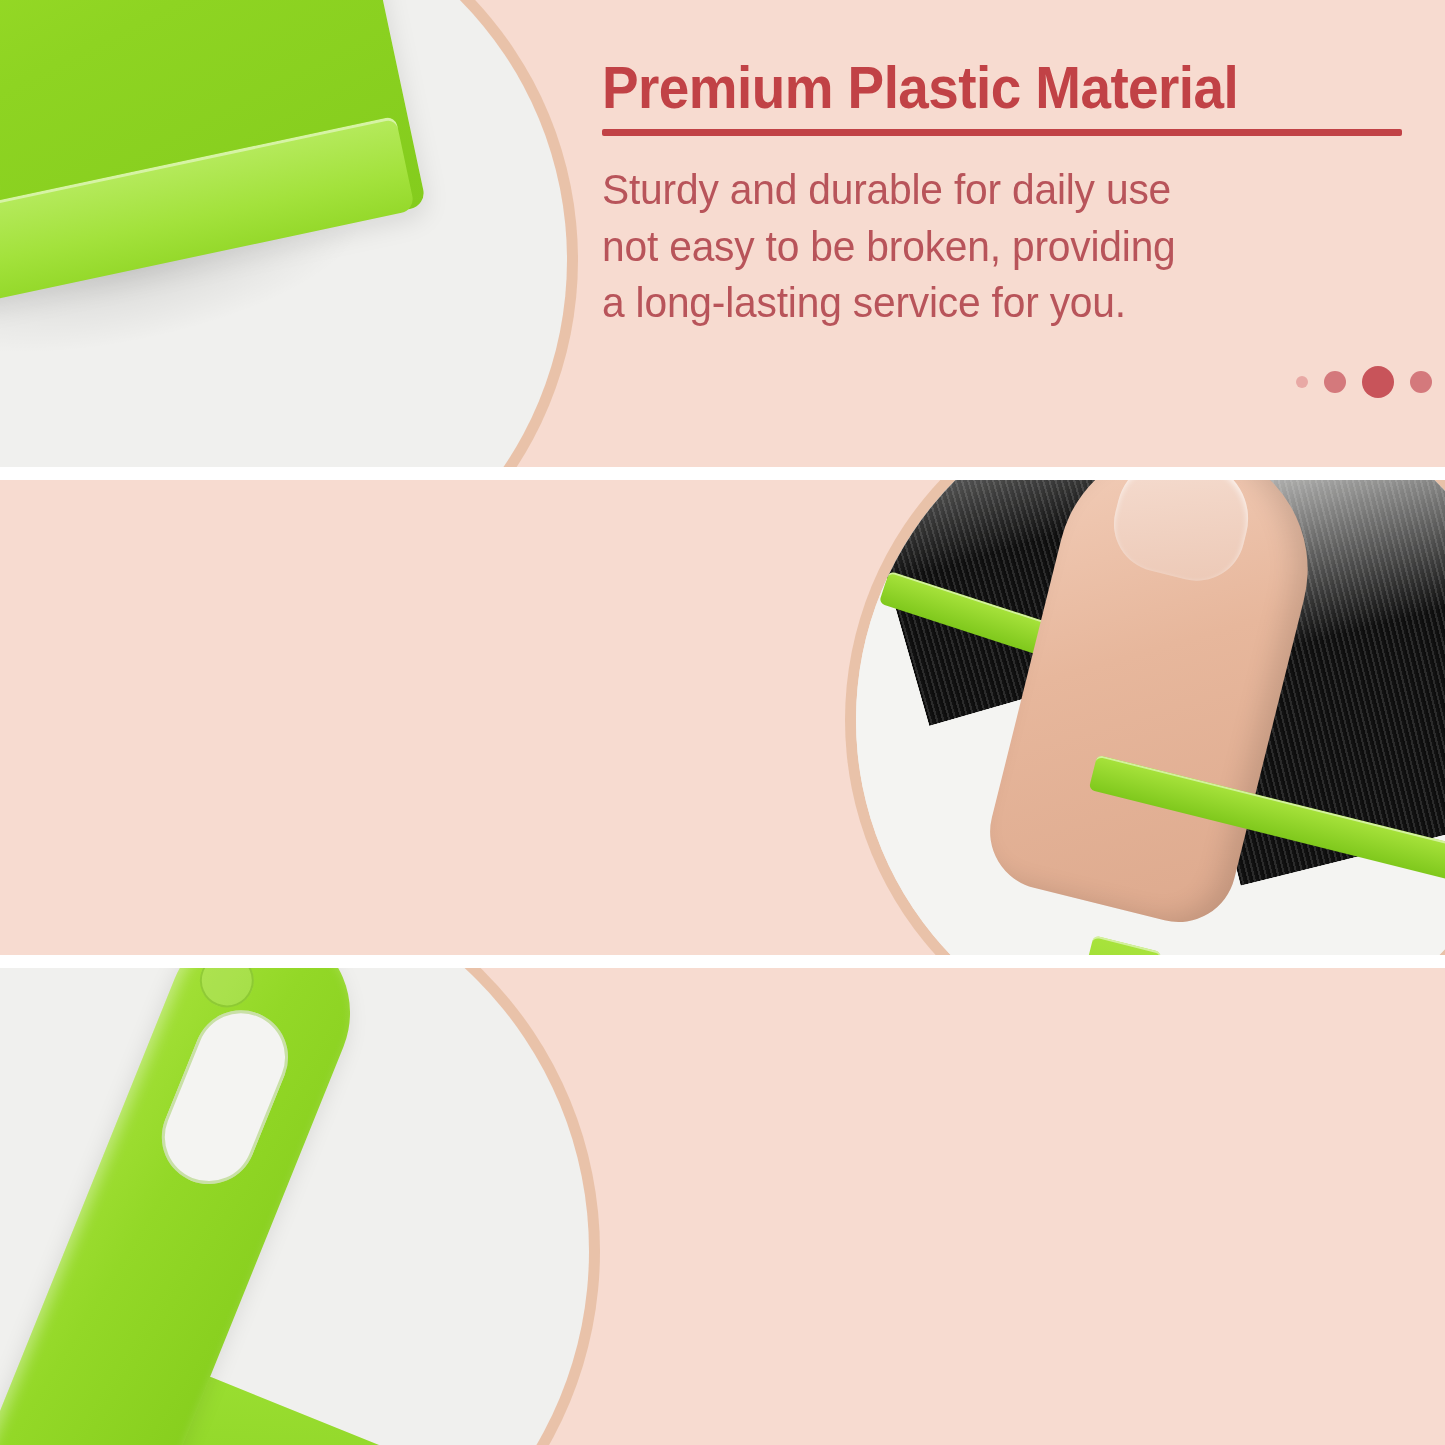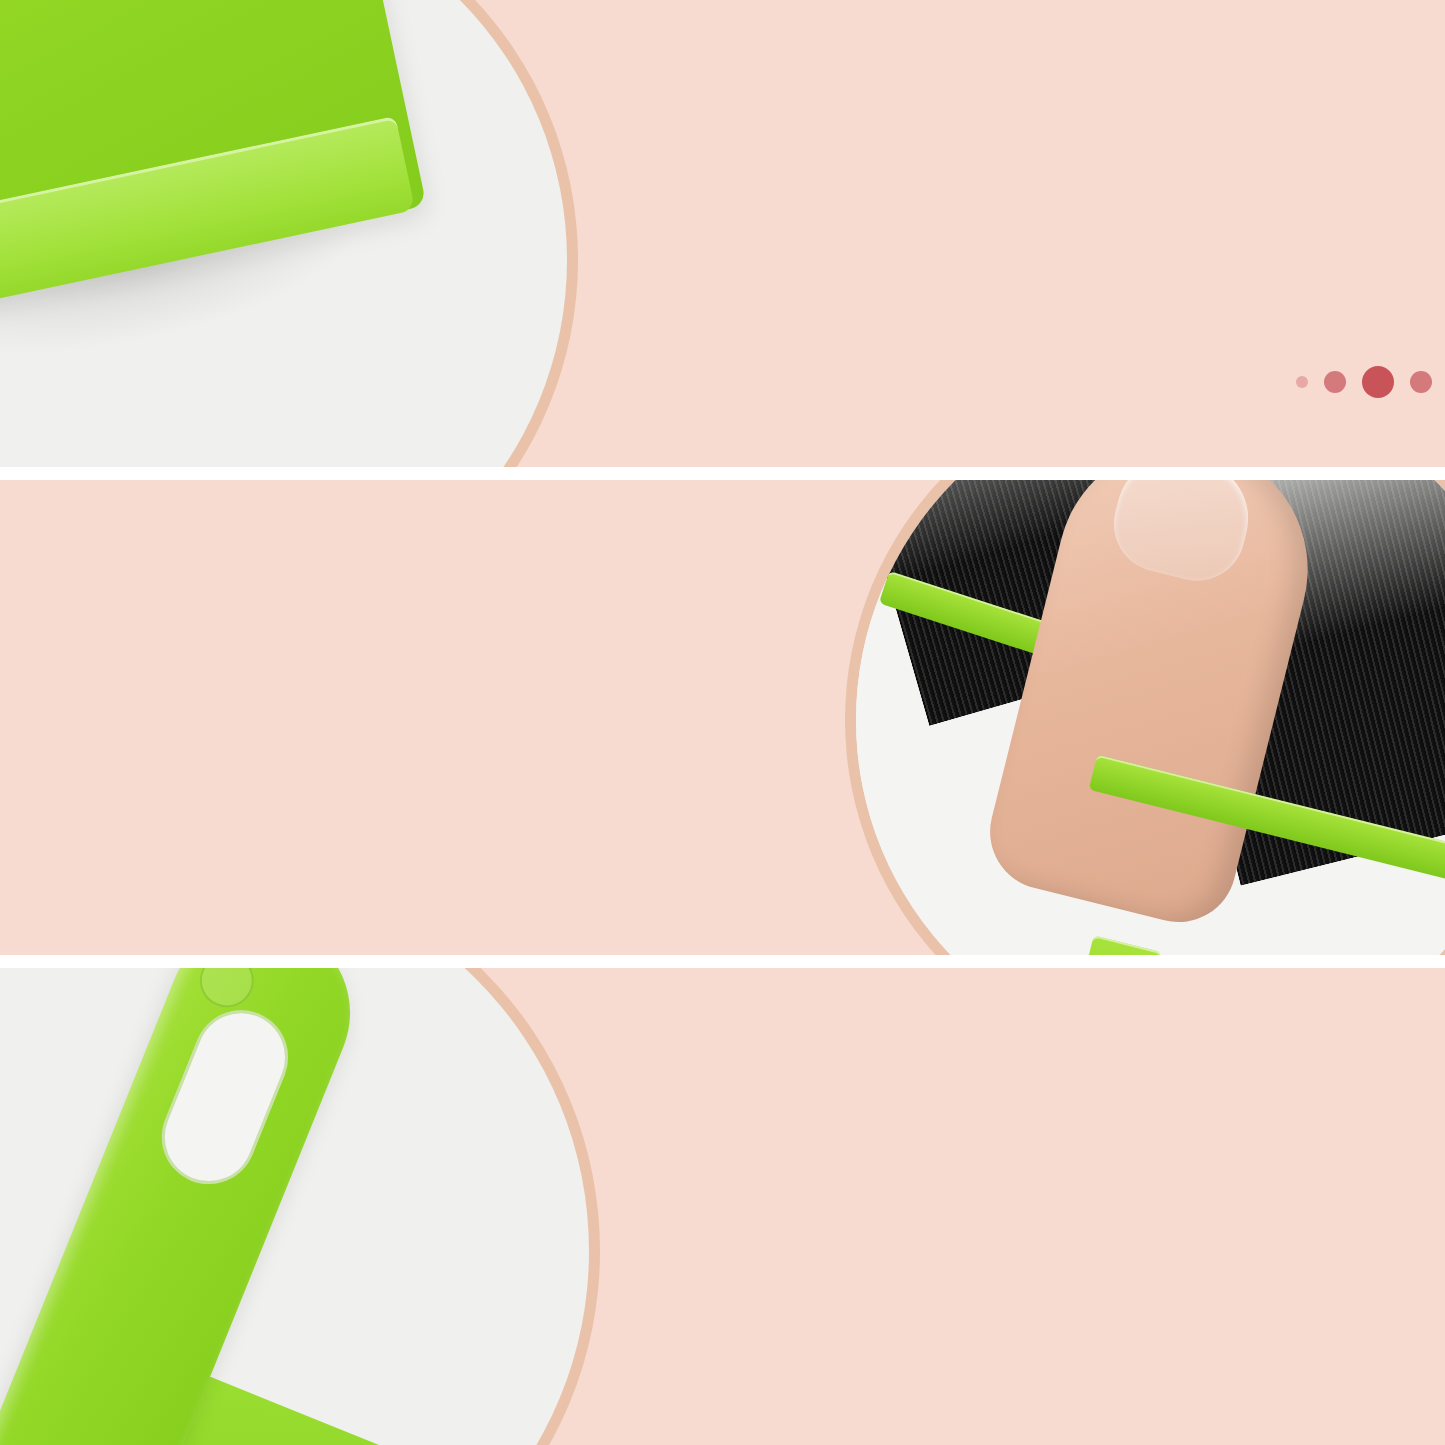--- a/index.html
+++ b/index.html
@@ -179,20 +179,27 @@
 
   <section class="panel" id="panel-1">
 
     <div class="photo-wrap" id="photo-1">
       <div class="photo">
         <div class="pan-shadow"></div>
         <div class="dustpan"></div>
       </div>
     </div>
 
+    <div class="text-block" id="text-1">
+      <h2 class="headline">Premium Plastic Material</h2>
+      <div class="rule"></div>
+      <p class="body-copy">Sturdy and durable for daily use</p>
+      <p class="body-copy">not easy to be broken, providing</p>
+      <p class="body-copy">a long-lasting service for you.</p>
+    </div>
 
     <div class="dots" id="dots-1">
       <span class="dot s1"></span>
       <span class="dot s2"></span>
       <span class="dot s3"></span>
       <span class="dot s2"></span>
 
     </div>
   </section>
 

